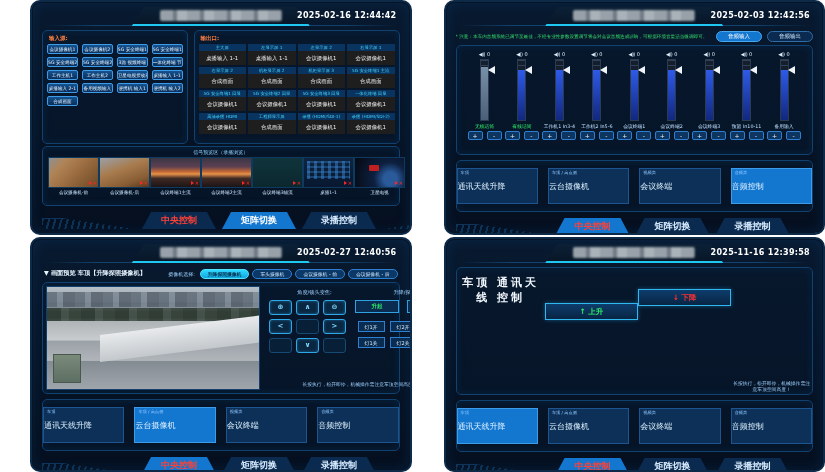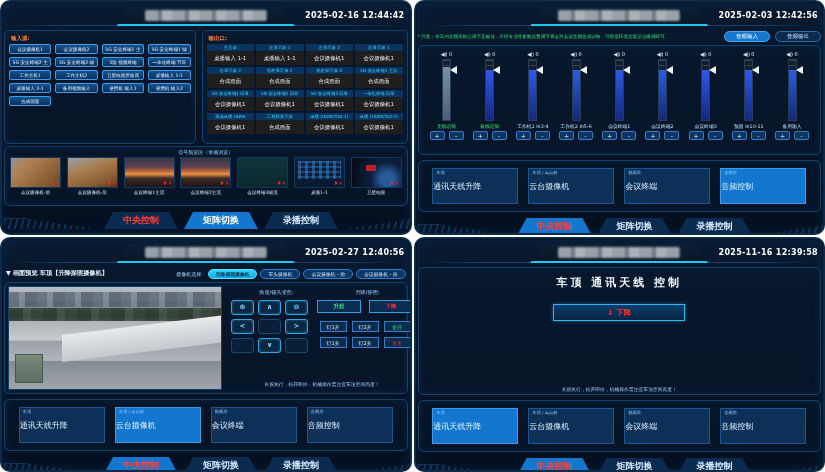--- a/index.html
+++ b/index.html
@@ -1,20 +1,20 @@
 <!DOCTYPE html>
 <html><head>
 <meta charset="utf-8">
 <style>
   *{box-sizing:border-box;margin:0;padding:0;font-family:"DejaVu Sans",sans-serif;}
   body{width:825px;height:472px;background:#fff;overflow:hidden;}
   .stage{width:825px;height:472px;display:grid;grid-template-columns:1fr 1fr;grid-template-rows:1fr 1fr;gap:2px;background:#fff;}
   .panel{position:relative;border-radius:10px;background:linear-gradient(180deg,#081a30,#050f1f);
          border:2px solid #0d2a48;box-shadow:inset 0 0 0 1px #061426, inset 0 0 14px rgba(20,120,220,.15);
-         display:flex;flex-direction:column;padding:4px 2px;gap:2px;overflow:hidden;}
+         display:flex;flex-direction:column;padding:4px 10px;gap:2px;overflow:hidden;margin-left:30px;}
   
   .p-head{position:relative;height:22px;flex:0 0 22px;}
   .p-head::before{content:"";position:absolute;left:4px;right:4px;top:19px;height:1px;
       background:linear-gradient(90deg,transparent,#12426e 15%,#12426e 85%,transparent);}
   .title-shape{position:absolute;left:50%;transform:translateX(-50%);top:1px;width:178px;height:19px;
       display:flex;align-items:center;justify-content:center;background:linear-gradient(180deg,#0b2036,#081728);
       border-bottom:2px solid #1ec8f0;clip-path:polygon(7% 0,93% 0,100% 100%,0 100%);}
   .blur-block{width:122px;height:11px;border-radius:2px;filter:blur(1.3px);
       background:repeating-linear-gradient(90deg,#98a1a9 0 13px,#6f7984 13px 17px,#aab2b9 17px 27px);}
   .p-time{position:absolute;right:3px;top:5px;font-size:8px;font-weight:bold;color:#fff;letter-spacing:.3px;}
@@ -126,21 +126,21 @@
   .lift-btn{width:44px;height:13px;font-size:5.5px;font-weight:bold;background:#0a2c50;border:1px solid #2fa0e0;
       color:#dff1ff;cursor:pointer;}
   .lift-btn.green{color:#2ef06a;}
   .lift-btn.red{color:#ff3030;}
   .lights-grid{display:grid;grid-template-columns:repeat(3,27px);gap:5px 5px;margin-top:8px;}
   .light-btn{width:27px;height:11px;font-size:5px;background:#0a2c50;border:1px solid #2f7fd0;color:#d8ecff;cursor:pointer;}
   .light-btn.green{color:#2ef06a;}
   .light-btn.red{color:#ff3030;}
   .note{font-size:4.8px;color:#9fd1ff;text-align:center;margin-top:auto;padding-bottom:2px;}
   
-  .p4-box{height:128px;flex:0 0 128px;text-align:center;padding-top:7px;display:flex;flex-direction:column;}
+  .p4-box{height:128px;flex:0 0 128px;text-align:center;padding-top:7px;display:flex;flex-direction:row;}
   .p4-title{font-size:11px;font-weight:bold;color:#f2f8ff;letter-spacing:3px;}
   .ant-btn{display:block;margin:0 auto;width:132px;height:17px;font-size:7.5px;font-weight:bold;
       background:linear-gradient(180deg,#0e3c6c,#082543);border:1px solid #2fb8f0;
       box-shadow:0 0 4px rgba(40,180,255,.4);cursor:pointer;}
   .ant-btn.up{margin-top:28px;color:#2ef06a;}
   .ant-btn.down{margin-top:14px;color:#ff3030;}
   .p4-note{margin-top:auto;}
 </style>
 </head>
 <body>
@@ -586,20 +586,21 @@
 
   <section class="panel">
     <div class="p-head">
       <div class="title-shape">
         <div class="blur-block"></div>
       </div>
       <div class="p-time">2025-11-16 12:39:58</div>
     </div>
     <div class="box p4-box">
       <div class="p4-title">车顶 通讯天线 控制</div>
+      <button class="ant-btn up">↑ 上升</button>
       <button class="ant-btn down">↓ 下降</button>
       <div class="note p4-note">长按执行，松开即停，机械操作需注意车顶空间高度！</div>
     </div>
     <div class="box cats-box">
 
     <button class="cat active">
           <span class="cap">车顶</span>
           <span class="cat-label">通讯天线升降</span>
         </button>
         <button class="cat">

